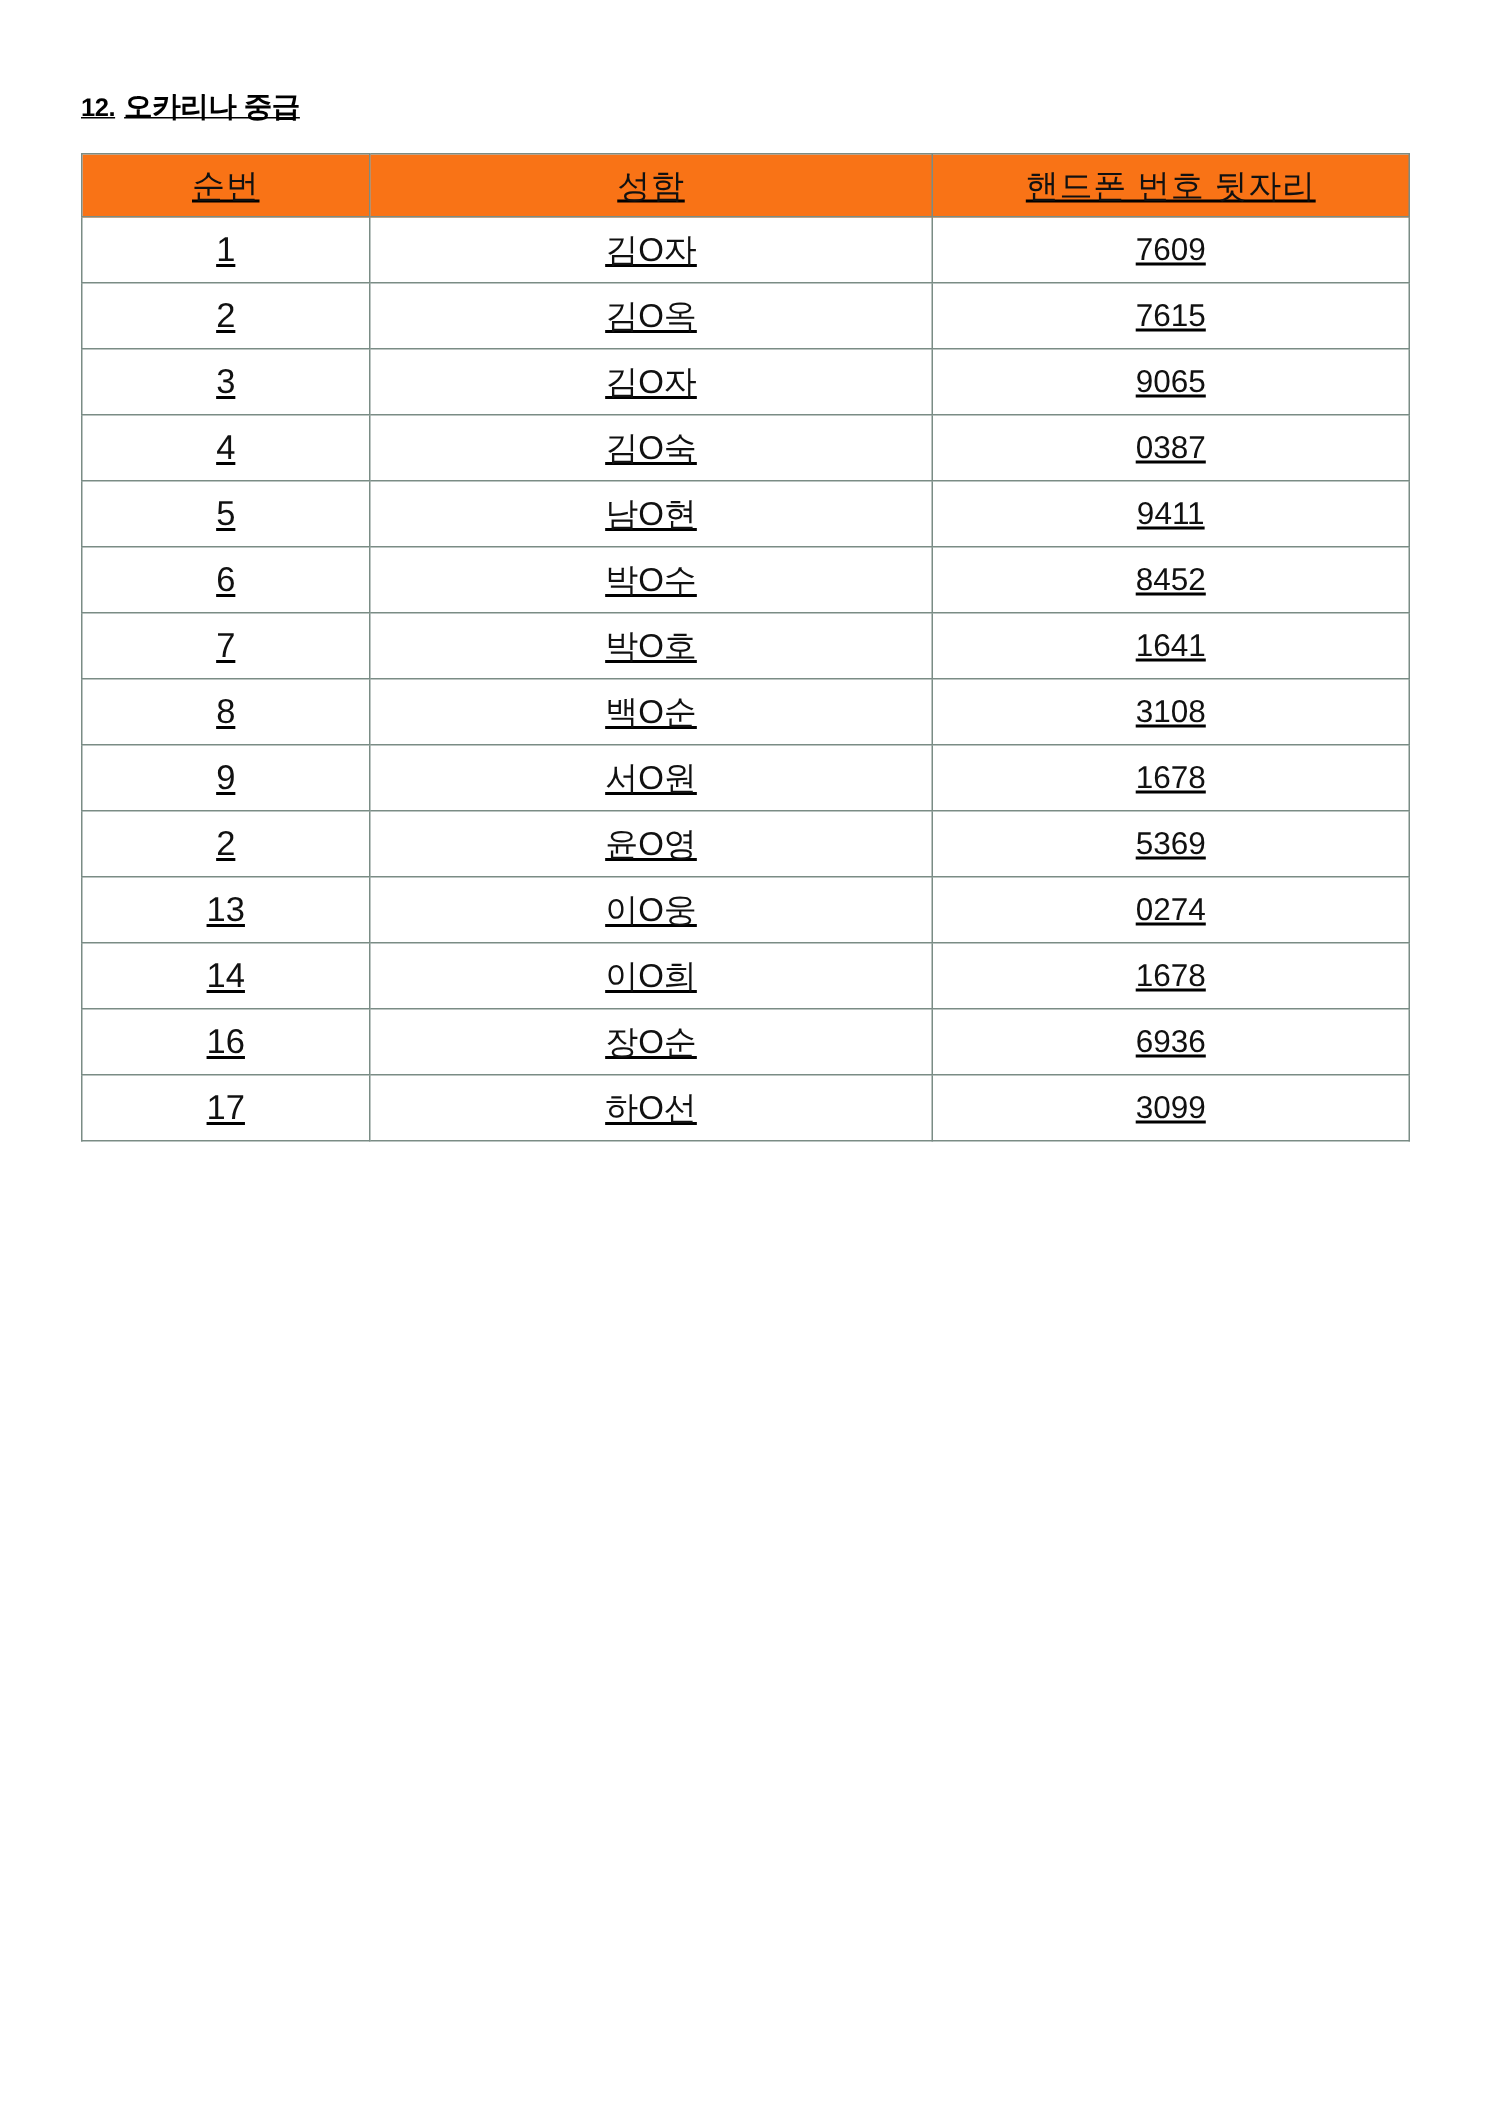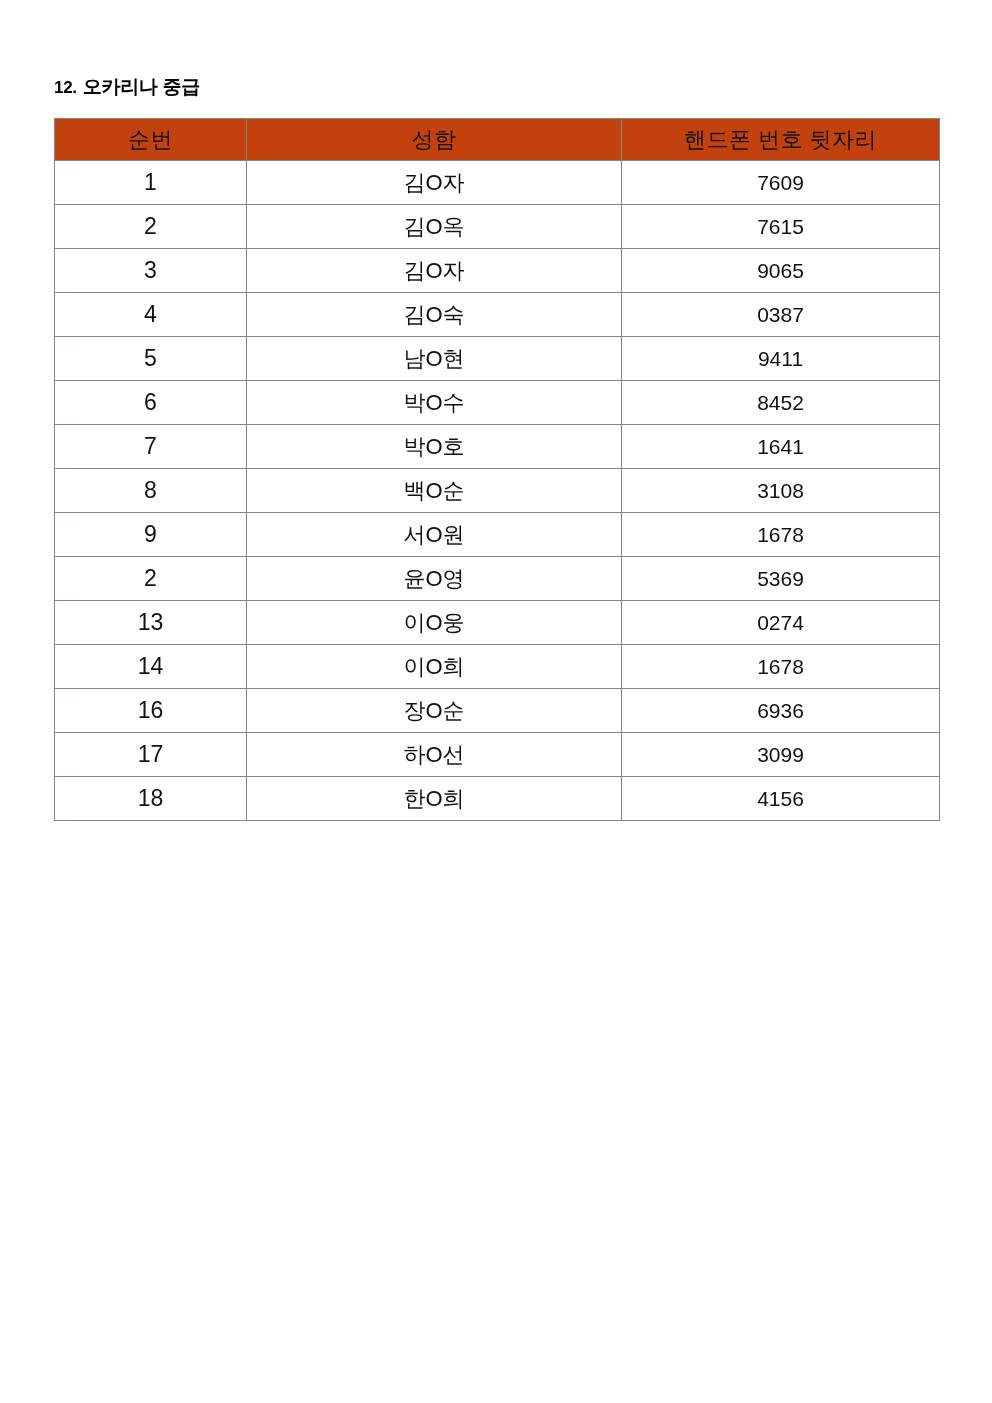--- a/index.html
+++ b/index.html
@@ -9,21 +9,22 @@
   }
   body {
     width: 992px;
     height: 1403px;
     font-family: "Liberation Sans", sans-serif;
     color: #000000;
     position: relative;
   }
   .page {
     box-sizing: border-box;
-    padding: 74px 56px 0 52px;
+    padding: 58px 56px 0 52px;
+    text-decoration: underline;
   }
   .doc-title {
     font-size: 19px;
     font-weight: bold;
     letter-spacing: -0.3px;
     margin: 0 0 18px 0;
     padding-left: 2px;
     white-space: nowrap;
   }
   .doc-title .num {
@@ -46,21 +47,21 @@
     border: 1px solid #7a8c85;
     text-align: center;
     font-weight: normal;
     padding: 0;
     height: 43px;
     line-height: 43px;
     font-size: 22px;
     color: #111111;
   }
   table.roster thead th {
-    background: #c2410c;
+    background: #f97316;
     font-size: 22px;
     height: 41px;
     line-height: 41px;
     letter-spacing: 0.5px;
   }
   table.roster tbody td.no {
     font-size: 23px;
   }
   table.roster tbody td.name {
     font-size: 22px;
@@ -155,21 +156,16 @@
         <tr>
           <td class="no">16</td>
           <td class="name">장O순</td>
           <td class="phone">6936</td>
         </tr>
         <tr>
           <td class="no">17</td>
           <td class="name">하O선</td>
           <td class="phone">3099</td>
         </tr>
-        <tr>
-          <td class="no">18</td>
-          <td class="name">한O희</td>
-          <td class="phone">4156</td>
-        </tr>
       </tbody>
   </table>
 
 </div>
 
 </body></html>

